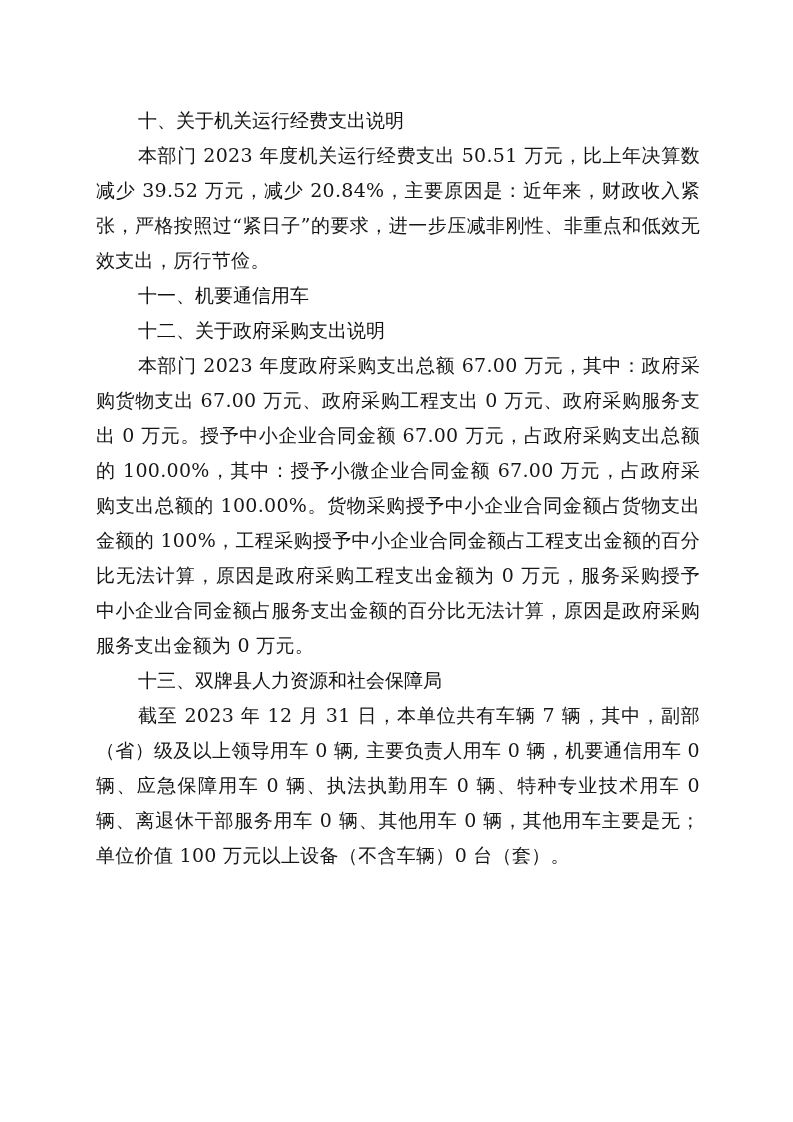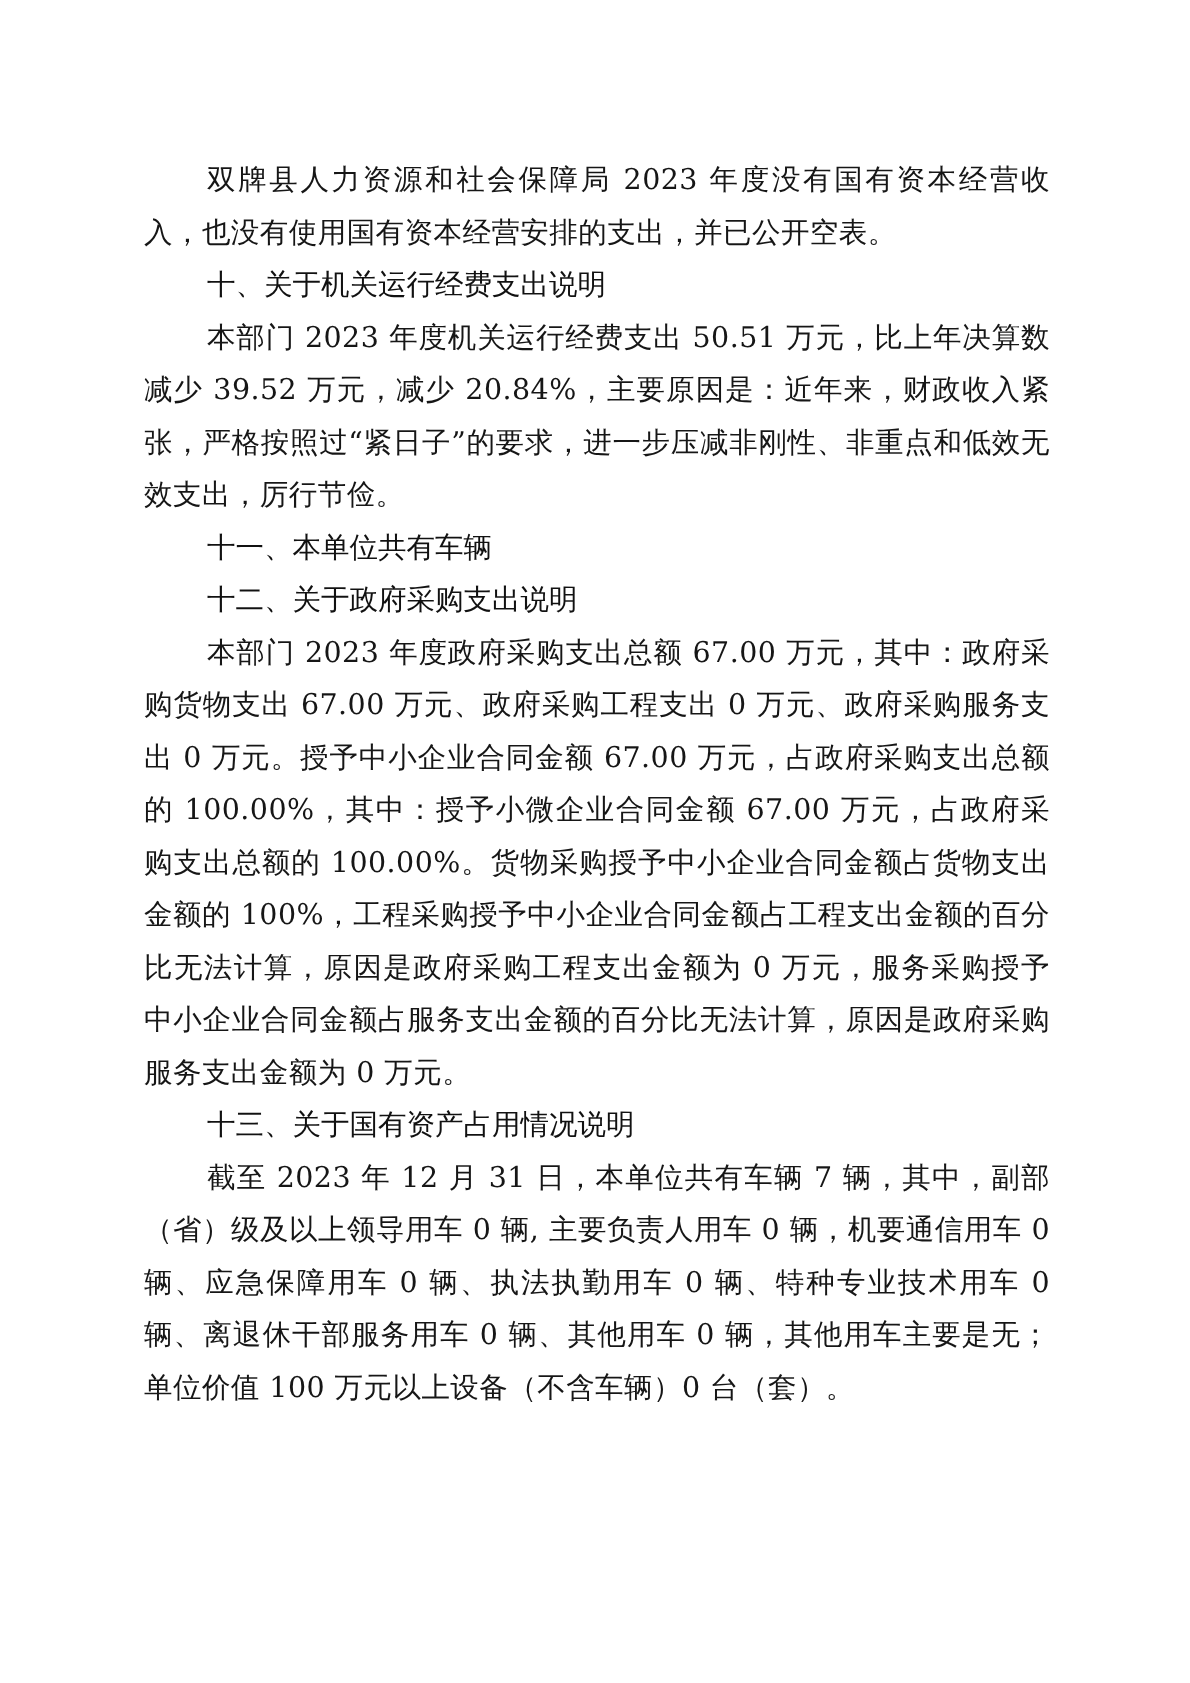--- a/index.html
+++ b/index.html
@@ -39,22 +39,21 @@
     text-indent: 42px;
     text-align: left;
     color: #111111;
   }
 </style>
 </head>
 <body>
 
 <div class="page">
   <div class="content">
-    <p class="para">双牌县人力资源和社会保障局 2023 年度没有国有资本经营收入，也没有使用国有资本经营安排的支出，并已公开空表。</p>
     <h2 class="head">十、关于机关运行经费支出说明</h2>
     <p class="para">本部门 2023 年度机关运行经费支出 50.51 万元，比上年决算数减少 39.52 万元，减少 20.84%，主要原因是：近年来，财政收入紧张，严格按照过“紧日子”的要求，进一步压减非刚性、非重点和低效无效支出，厉行节俭。</p>
-    <h2 class="head">十一、本单位共有车辆</h2>
+    <h2 class="head">十一、机要通信用车</h2>
     <h2 class="head">十二、关于政府采购支出说明</h2>
     <p class="para">本部门 2023 年度政府采购支出总额 67.00 万元，其中：政府采购货物支出 67.00 万元、政府采购工程支出 0 万元、政府采购服务支出 0 万元。授予中小企业合同金额 67.00 万元，占政府采购支出总额的 100.00%，其中：授予小微企业合同金额 67.00 万元，占政府采购支出总额的 100.00%。货物采购授予中小企业合同金额占货物支出金额的 100%，工程采购授予中小企业合同金额占工程支出金额的百分比无法计算，原因是政府采购工程支出金额为 0 万元，服务采购授予中小企业合同金额占服务支出金额的百分比无法计算，原因是政府采购服务支出金额为 0 万元。</p>
-    <h2 class="head">十三、关于国有资产占用情况说明</h2>
+    <h2 class="head">十三、双牌县人力资源和社会保障局</h2>
     <p class="para">截至 2023 年 12 月 31 日，本单位共有车辆 7 辆，其中，副部（省）级及以上领导用车 0 辆, 主要负责人用车 0 辆，机要通信用车 0 辆、应急保障用车 0 辆、执法执勤用车 0 辆、特种专业技术用车 0 辆、离退休干部服务用车 0 辆、其他用车 0 辆，其他用车主要是无；单位价值 100 万元以上设备（不含车辆）0 台（套）。</p>
   </div>
 </div>
 
 </body></html>

